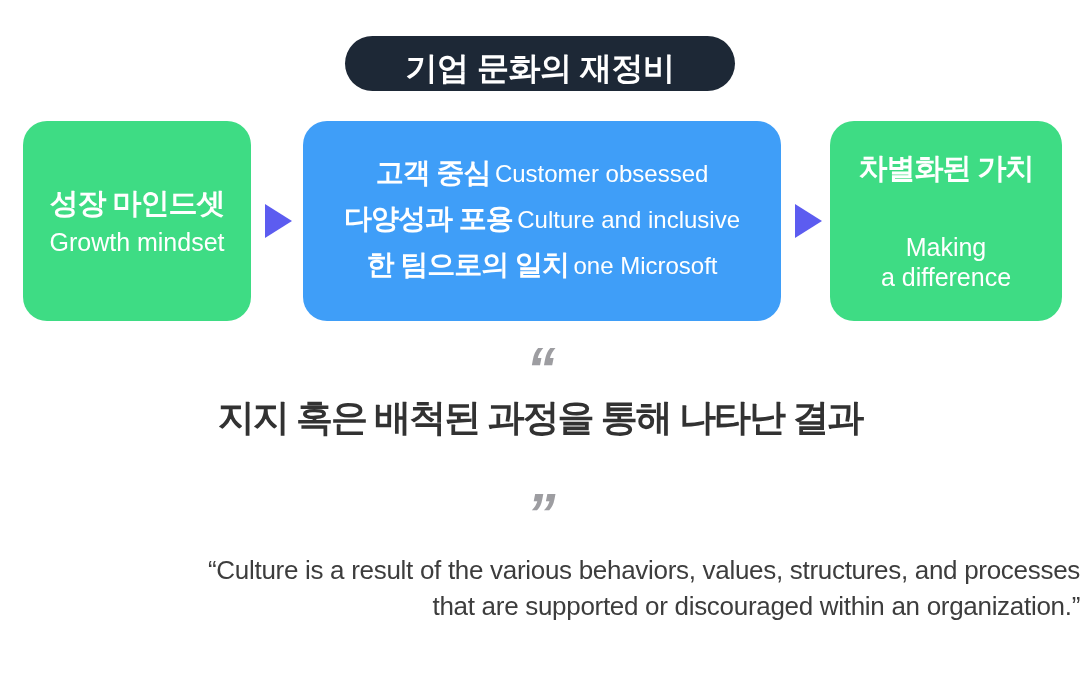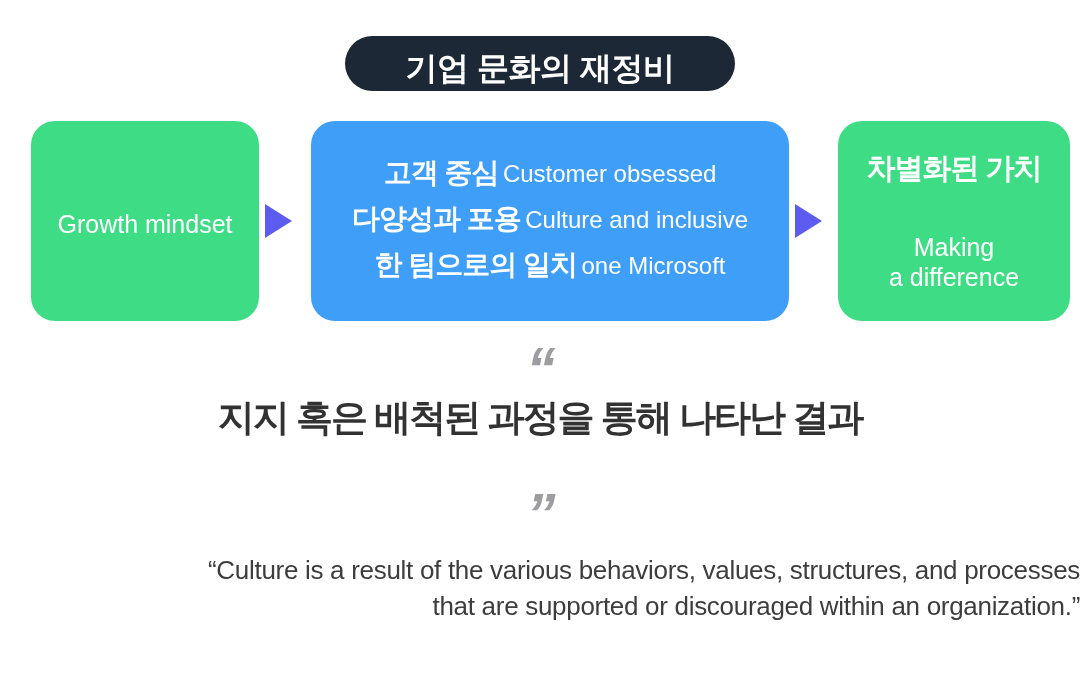--- a/index.html
+++ b/index.html
@@ -33,21 +33,20 @@
   
   .box {
     position: absolute;
     top: 121px;
     height: 200px;
     border-radius: 24px;
     display: flex; flex-direction: column;
     align-items: center; justify-content: center;
     color: #ffffff;
     text-align: center;
-    margin-left: 8px;
   }
   .box-green { background: #3edc84; }
   .box-blue  { background: #3f9ef8; }
 
   .box-left  { left: 23px;  width: 228px; }
   .box-mid   { left: 303px; width: 478px; }
   .box-right { left: 830px; width: 232px; gap: 40px; }
 
   .box-ko {
     font-size: 29px;
@@ -127,20 +126,21 @@
 </head>
 <body>
 
 <div class="canvas">
 
   <div class="title-badge">
     <span>기업 문화의 재정비</span>
   </div>
 
   <div class="box box-green box-left">
+    <div class="box-ko">성장 마인드셋</div>
     <div class="box-en">Growth mindset</div>
   </div>
 
   <div class="flow-arrow arrow-1"></div>
 
   <div class="box box-blue box-mid">
     <div class="mid-line">
       <span class="mid-ko">고객 중심</span>
       <span class="mid-en">Customer obsessed</span>
     </div>

